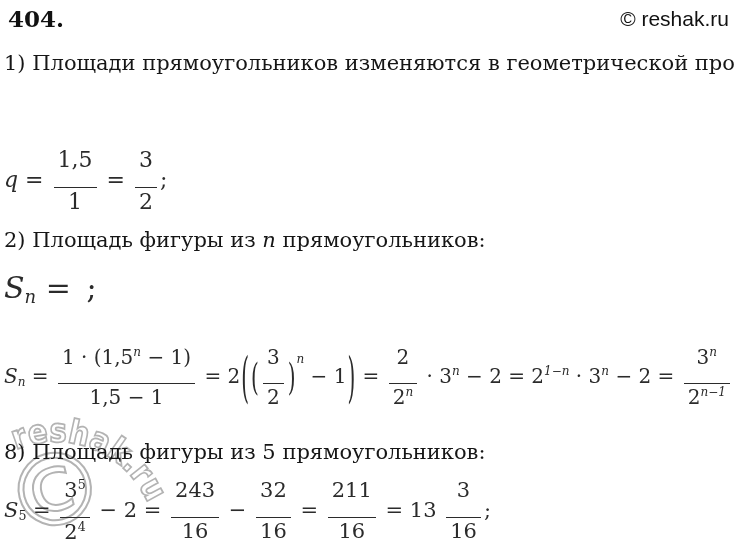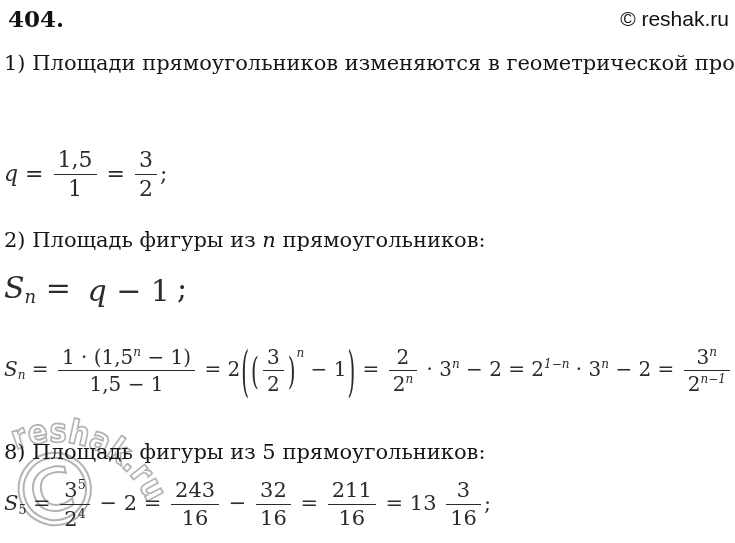--- a/index.html
+++ b/index.html
@@ -10,21 +10,21 @@
   .hdr-num{position:absolute;left:8px;top:5px;font-size:23px;font-weight:bold;color:#111;z-index:2;}
   .hdr-copy{position:absolute;right:6px;top:7px;font-size:21px;color:#111;z-index:2;
             font-family:Liberation Sans, sans-serif;}
   .heading{font-size:21px;color:#161616;}
   .math{color:#2b2b2b;}
   .it{font-style:italic;}
   sub{font-size:60%;vertical-align:-0.25em;}
   sup{font-size:60%;vertical-align:0.65em;}
   sup.hi{vertical-align:1.6em;}
   .frac{display:inline-block;vertical-align:middle;text-align:center;margin:0 3px;}
-  .frac .num{display:block;padding:0 4px 1px;border-bottom:1.8px solid #2b2b2b;}
+  .frac .num{display:block;padding:0 4px 14px;border-bottom:1.8px solid #2b2b2b;}
   .frac .den{display:block;padding:1px 4px 0;}
   .bigp{display:inline-block;vertical-align:middle;transform-origin:50% 50%;margin:0 1px;font-weight:400;}
   .wm{position:absolute;left:2px;top:374px;z-index:1;pointer-events:none;}
   .wm text{fill:#ffffff;stroke:#b3b3b3;}
 </style>
 </head>
 <body>
 
 <div class="page">
 
@@ -41,21 +41,21 @@
     <text x="4" y="152" font-family="DejaVu Sans, sans-serif" font-size="100" stroke-width="2" transform="rotate(-14 50 120)">©</text>
   </svg>
 
   <div class="line heading" style="top:51px;">1) Площади прямоугольников изменяются в геометрической прогрессии:</div>
 
 
   <div class="line math" style="top:147px;font-size:22px;"><span class="it">q</span> = <span class="frac"><span class="num">1,5</span><span class="den">1</span></span> = <span class="frac"><span class="num">3</span><span class="den">2</span></span>;</div>
 
   <div class="line heading" style="top:228px;">2) Площадь фигуры из <span class="it">n</span> прямоугольников:</div>
 
-  <div class="line math" style="top:270px;font-size:30px;"><span class="it">S</span><sub class="it">n</sub> = <span class="frac"><span class="den"><span class="it">q</span> − 1</span></span>;</div>
+  <div class="line math" style="top:270px;font-size:30px;"><span class="it">S</span><sub class="it">n</sub> = <span class="frac"></span>;</div>
 
   <div class="line math" style="top:345px;font-size:20px;"><span class="it">S</span><sub class="it">n</sub> = <span class="frac"><span class="num">1 · (1,5<sup class="it">n</sup> − 1)</span><span class="den">1,5 − 1</span></span> = 2<span class="bigp" style="transform: scaleY(2.7);">(</span><span class="bigp" style="transform: scaleY(1.9);">(</span><span class="frac"><span class="num">3</span><span class="den">2</span></span><span class="bigp" style="transform: scaleY(1.9);">)</span><sup class="it hi">n</sup> − 1<span class="bigp" style="transform: scaleY(2.7);">)</span> = <span class="frac"><span class="num">2</span><span class="den">2<sup class="it">n</sup></span></span> · 3<sup class="it">n</sup> − 2 = 2<sup class="it">1−n</sup> · 3<sup class="it">n</sup> − 2 = <span class="frac"><span class="num">3<sup class="it">n</sup></span><span class="den">2<sup class="it">n−1</sup></span></span> − 2;</div>
 
   <div class="line heading" style="top:440px;">8) Площадь фигуры из 5 прямоугольников:</div>
 
   <div class="line math" style="top:477px;font-size:21px;"><span class="it">S</span><sub>5</sub> = <span class="frac"><span class="num">3<sup>5</sup></span><span class="den">2<sup>4</sup></span></span> − 2 = <span class="frac"><span class="num">243</span><span class="den">16</span></span> − <span class="frac"><span class="num">32</span><span class="den">16</span></span> = <span class="frac"><span class="num">211</span><span class="den">16</span></span> = 13 <span class="frac"><span class="num">3</span><span class="den">16</span></span>;</div>
 
 </div>
 
 </body></html>

